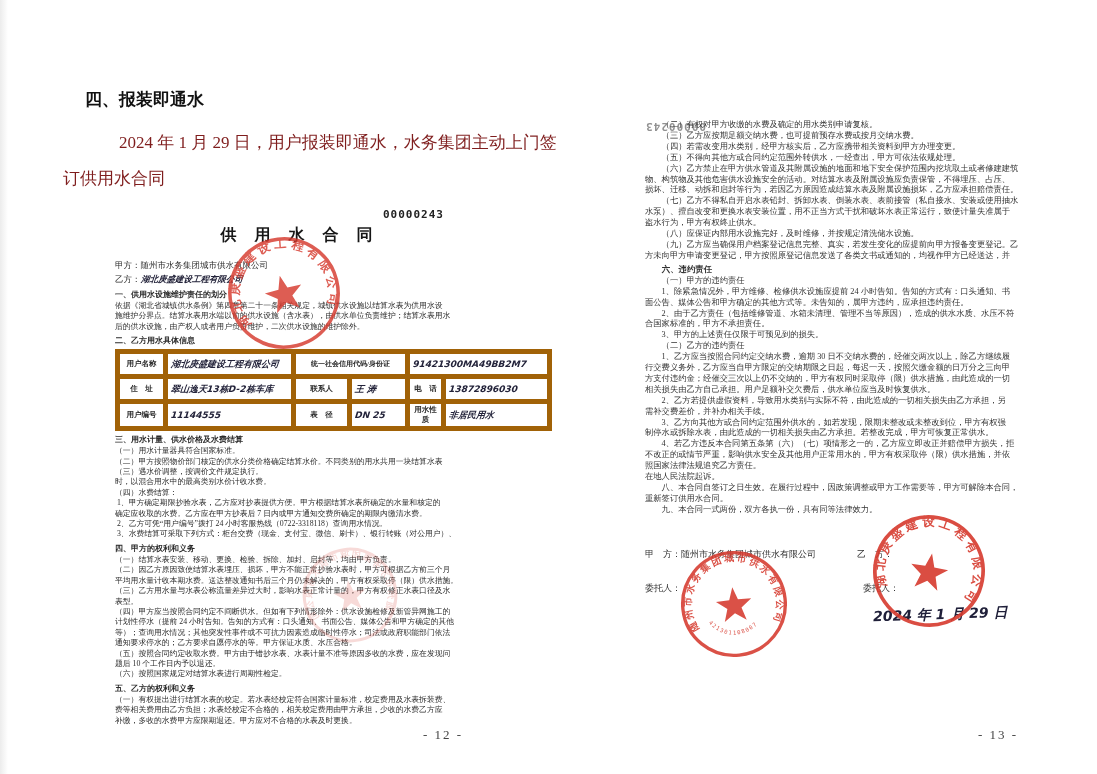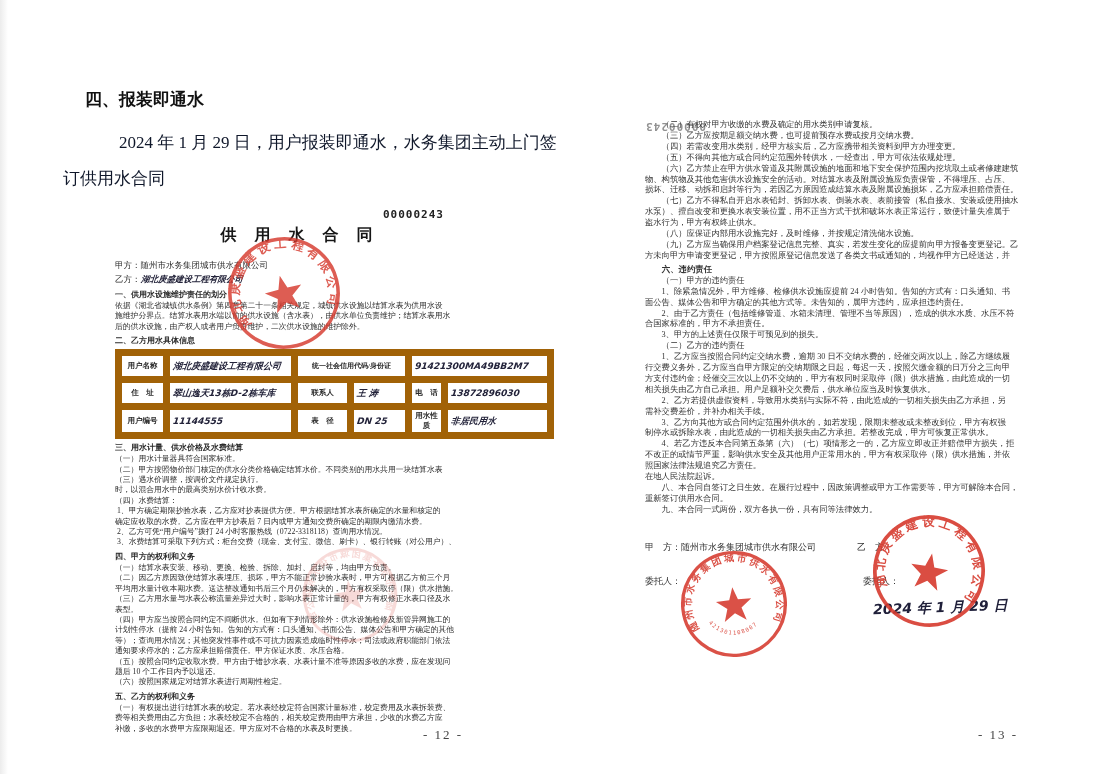--- a/index.html
+++ b/index.html
@@ -5,49 +5,49 @@
   html,body{margin:0;padding:0;background:#fdfdfd;}
   body{width:1097px;height:774px;position:relative;overflow:hidden;
        font-family:"Liberation Serif","DejaVu Serif",serif;color:#1f1f1f;}
   .page{position:absolute;inset:0;background:#ffffff;}
   .edge-shade{position:absolute;left:0;top:0;width:8px;height:774px;
        background:linear-gradient(90deg,#ececec,#ffffff);}
 
   
   .doc-head{position:absolute;left:63px;top:88px;width:500px;}
   .doc-head h2{margin:0 0 14px 22px;font-size:17px;font-weight:bold;color:#111;}
-  .doc-head p{margin:0;font-size:17px;line-height:36px;color:#0f172a;white-space:pre-wrap;}
+  .doc-head p{margin:0;font-size:17px;line-height:36px;color:#7f1d1d;white-space:pre-wrap;}
 
   
   .contract{position:absolute;left:115px;top:208px;width:433px;color:#2b2b2b;}
   .serial{margin-left:268px;font-family:"DejaVu Sans Mono",monospace;
           font-size:11px;font-weight:bold;letter-spacing:1px;color:#222;}
   .c-title{width:330px;text-align:center;font-size:16px;font-weight:bold;
            letter-spacing:7px;margin:4px 0 12px 20px;color:#161616;}
   .party{font-size:8.5px;line-height:14px;margin:0;}
   .hand{font-family:"DejaVu Sans",sans-serif;font-style:italic;font-weight:bold;
         color:#23233a;transform:skewX(-6deg);display:inline-block;}
   .sec-t{font-size:8px;font-weight:bold;margin:3px 0 1px 0;line-height:11px;}
   .line{margin:0;font-size:7.8px;line-height:10.4px;white-space:pre-wrap;}
 
   table.info{border-collapse:collapse;table-layout:fixed;width:432px;margin:3px 0 3px 0;}
-  table.info td{border:7px solid #a16207;padding:1px 3px;height:18px;
+  table.info td{border:5px solid #a16207;padding:1px 3px;height:18px;
                 font-size:7.5px;overflow:hidden;}
   td.lbl{font-weight:bold;text-align:center;}
   td .hand{font-size:9px;}
 
   
   .rpage{position:absolute;left:645px;top:120px;width:442px;color:#333;}
   .rpage .line{font-size:8.3px;line-height:10.9px;}
   .rpage .sec-t{font-size:8.4px;margin:2px 0 1px 0;}
   .mirror-serial{position:absolute;left:640px;top:120px;width:66px;
       transform:rotate(180deg);font-family:"DejaVu Sans Mono",monospace;
       font-size:11px;font-weight:bold;color:#777;letter-spacing:1px;opacity:.8;}
 
-  .sig-block{position:relative;margin-top:25px;height:110px;font-size:9px;}
+  .sig-block{position:relative;margin-top:32px;height:110px;font-size:9px;}
   .sig-a{position:absolute;left:0;top:0;}
   .sig-b{position:absolute;left:212px;top:0;}
   .tr-a{position:absolute;left:0;top:34px;}
   .tr-b{position:absolute;left:218px;top:34px;}
   .date-line{position:absolute;left:228px;top:58px;font-size:14px;
       font-family:"DejaVu Sans",sans-serif;font-style:italic;font-weight:bold;
       color:#20203a;transform:rotate(-2deg);}
 
   
   .stamp{position:absolute;pointer-events:none;}
@@ -142,21 +142,21 @@
     <div class="sec-t">四、甲方的权利和义务</div>
     <div>
         <p class="line">（一）结算水表安装、移动、更换、检验、拆除、加封、启封等，均由甲方负责。</p>
         <p class="line">（二）因乙方原因致使结算水表埋压、损坏，甲方不能正常抄验水表时，甲方可根据乙方前三个月</p>
         <p class="line">平均用水量计收本期水费。送达整改通知书后三个月仍未解决的，甲方有权采取停（限）供水措施。</p>
         <p class="line">（三）乙方用水量与水表公称流量差异过大时，影响水表正常计量的，甲方有权修正水表口径及水</p>
         <p class="line">表型。</p>
         <p class="line">（四）甲方应当按照合同约定不间断供水。但如有下列情形除外：供水设施检修及新管异网施工的</p>
         <p class="line">计划性停水（提前 24 小时告知。告知的方式有：口头通知、书面公告、媒体公告和甲方确定的其他</p>
         <p class="line">等）；查询用水情况；其他突发性事件或不可抗力因素造成临时性停水；司法或政府职能部门依法</p>
-        <p class="line">通知要求停水的；乙方应承担赔偿责任。甲方保证水质、水压合格。</p>
+        <p class="line">通知要求停水的；乙方要求自愿停水的等。甲方保证水质、水压合格。</p>
         <p class="line">（五）按照合同约定收取水费。甲方由于错抄水表、水表计量不准等原因多收的水费，应在发现问</p>
         <p class="line">题后 10 个工作日内予以退还。</p>
         <p class="line">（六）按照国家规定对结算水表进行周期性检定。</p>
       </div>
 
     <div class="sec-t">五、乙方的权利和义务</div>
     <div>
         <p class="line">（一）有权提出进行结算水表的校定。若水表经校定符合国家计量标准，校定费用及水表拆装费、</p>
         <p class="line">费等相关费用由乙方负担；水表经校定不合格的，相关校定费用由甲方承担，少收的水费乙方应</p>
         <p class="line">补缴，多收的水费甲方应限期退还。甲方应对不合格的水表及时更换。</p>

